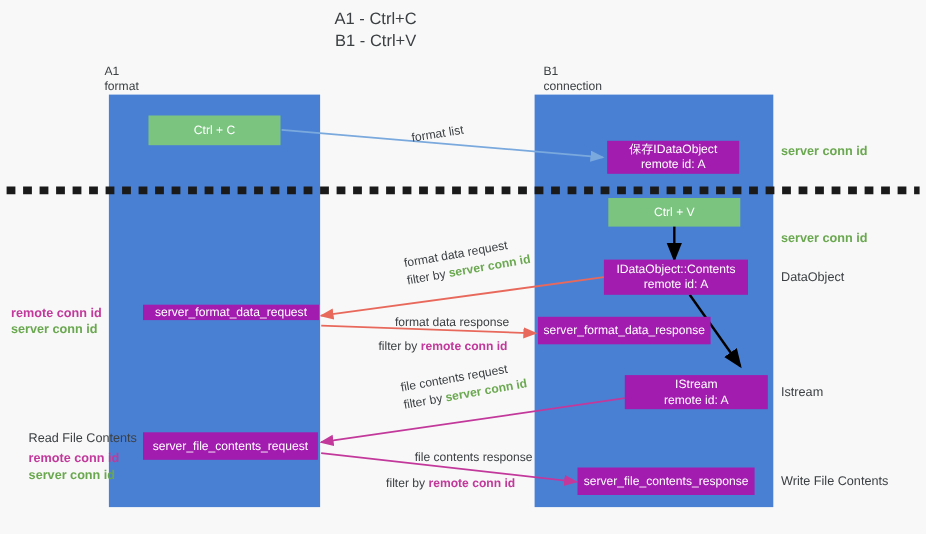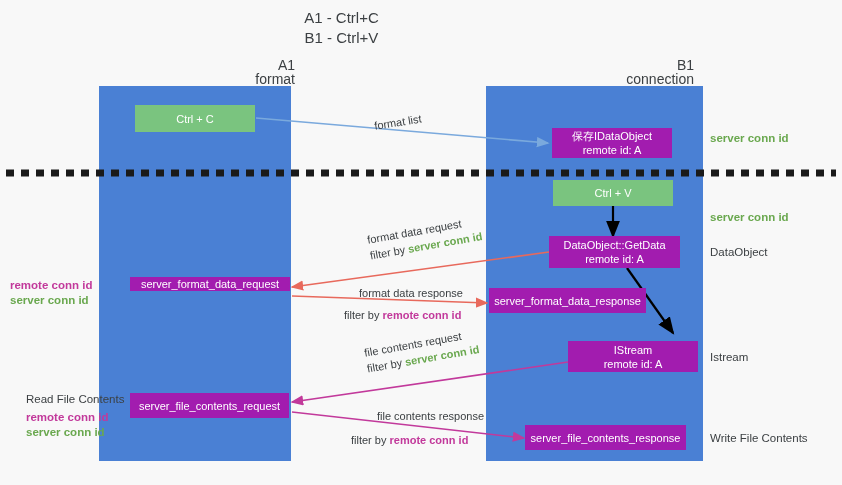--- a/index.html
+++ b/index.html
@@ -30,22 +30,22 @@
     width: 683px;
     text-align: center;
     font-size: 15px;
     color: #3c4043;
     line-height: 20px;
   }
 
   
   .col-head {
     position: absolute;
-    text-align: right;
-    font-size: 14px;
+    text-align: left;
+    font-size: 11px;
     color: #3c4043;
     line-height: 14px;
     width: 200px;
   }
 
   
   .lane {
     position: absolute;
     background: #4a80d4;
   }
@@ -155,21 +155,21 @@
   <div class="node orange" style="left:552px; top:128px; width:120px; height:30px;">
     <span>保存IDataObject</span>
     <span>remote id: A</span>
   </div>
 
   <div class="node green" style="left:553px; top:180px; width:120px; height:26px;">
     <span>Ctrl + V</span>
   </div>
 
   <div class="node orange" style="left:549px; top:236px; width:131px; height:32px;">
-    <span>DataObject::GetData</span>
+    <span>IDataObject::Contents</span>
     <span>remote id: A</span>
   </div>
 
   <div class="node orange" style="left:130px; top:277px; width:160px; height:14px;">
     <span>server_format_data_request</span>
   </div>
 
   <div class="node orange" style="left:489px; top:288px; width:157px; height:25px;">
     <span>server_format_data_response</span>
   </div>

